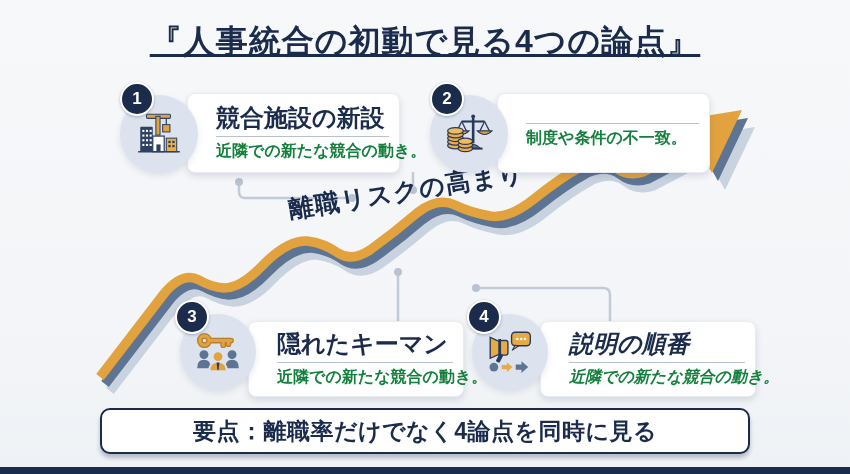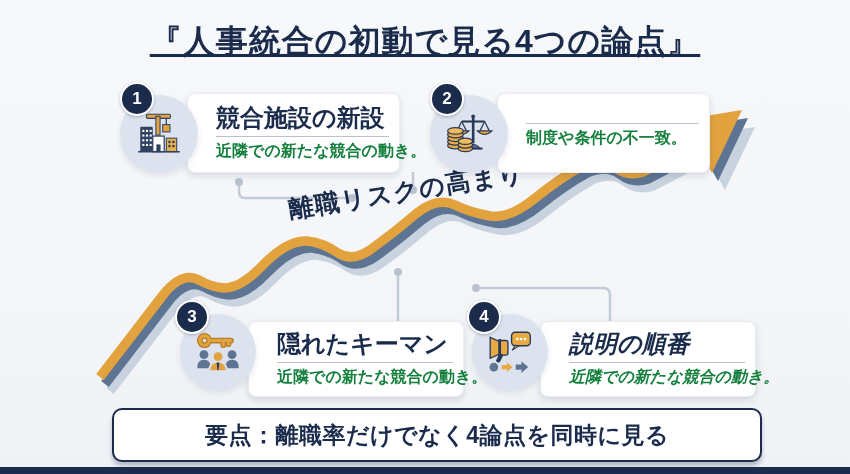--- a/index.html
+++ b/index.html
@@ -40,24 +40,24 @@
   .panel .card-desc{font-size:16px;font-weight:700;color:#15803d;white-space:nowrap;}
   .c1-circle{left:120px;top:95px;}   .c1-badge{left:120px;top:82px;}
   .c1-panel{left:187px;top:93px;width:213px;height:80px;}
   .c2-circle{left:430px;top:95px;}   .c2-badge{left:430px;top:82px;}
   .c2-panel{left:497px;top:93px;width:213px;height:80px;}
   .c3-circle{left:180px;top:314px;width:76px;height:76px;} .c3-badge{left:175px;top:300px;}
   .c3-panel{left:248px;top:321px;width:216px;height:76px;}
   .c4-circle{left:472px;top:314px;width:76px;height:76px;} .c4-badge{left:467px;top:300px;}
   .c4-panel{left:540px;top:321px;width:216px;height:76px;font-style:italic;}
   .summary-box{
-    position:absolute;left:100px;top:408px;width:650px;height:54px;z-index:3;
+    position:absolute;left:100px;top:408px;width:650px;height:46px;z-index:3;
     background:#ffffff;border:2.5px solid #1b2b4c;border-radius:10px;
     box-shadow:0 4px 4px rgba(27,43,76,.28);box-sizing:border-box;
-    display:flex;align-items:center;justify-content:center;margin-left:12px;
+    display:flex;align-items:center;justify-content:center;
   }
   .summary-box .summary-text{font-size:23px;font-weight:800;color:#1a2b4c;letter-spacing:0.5px;}
   .bottom-strip{position:absolute;left:0;bottom:0;width:100%;height:7px;background:#1b2b4c;z-index:6;}
   .icon-svg{width:50px;height:50px;}
 </style>
 </head>
 <body>
 
 <div class="stage">
 

